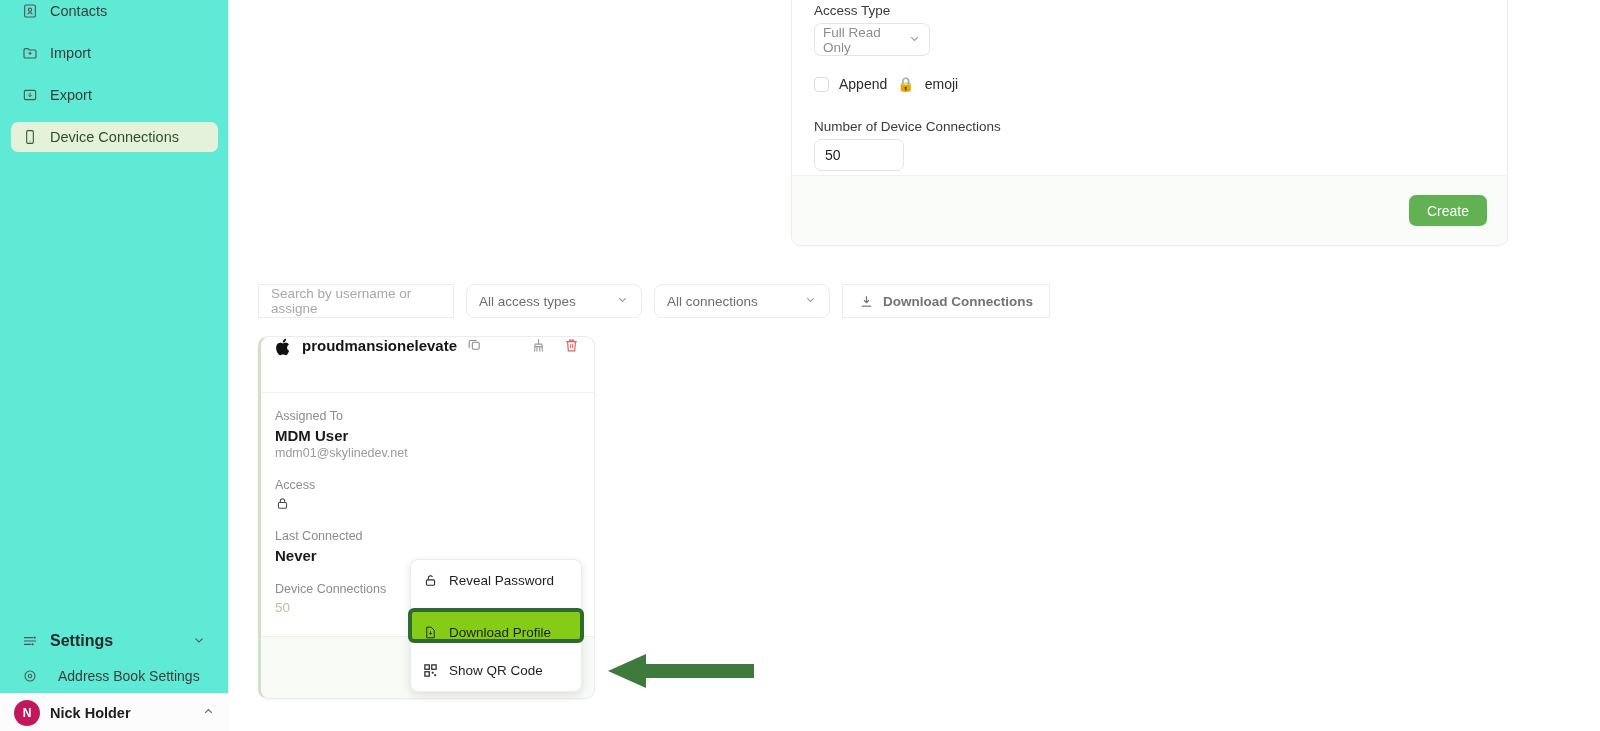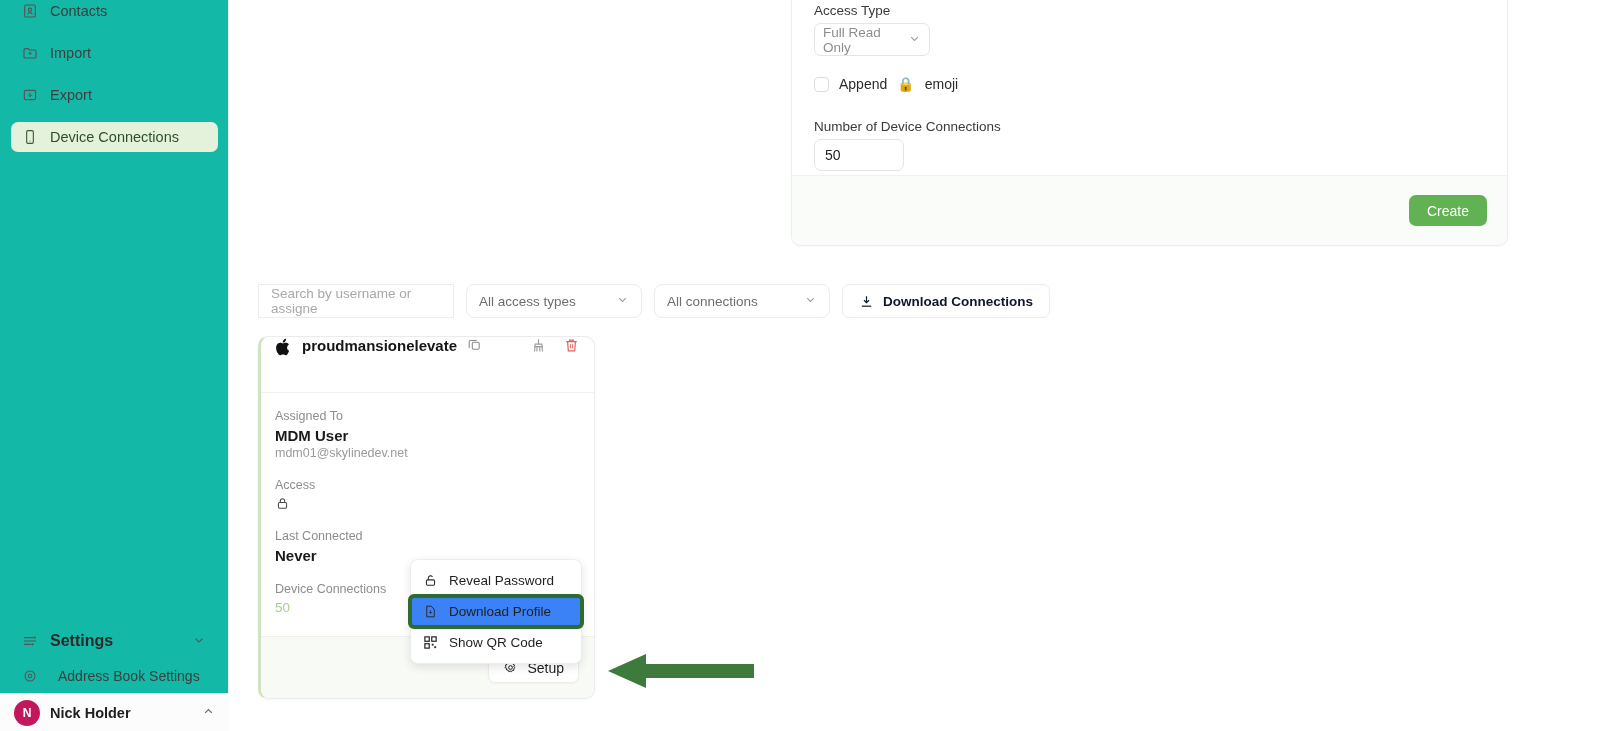--- a/index.html
+++ b/index.html
@@ -10,21 +10,21 @@
     background: #ffffff;
     font-family: "Liberation Sans", sans-serif;
     -webkit-font-smoothing: antialiased;
   }
   .root { position: relative; width: 1600px; height: 731px; background:#fff; }
 
   
   .sidebar {
     position: absolute; left: 0; top: 0;
     width: 229px; height: 731px;
-    background: #14b8a6;
+    background: #5eead4;
     border-right: 1px solid #ececec;
   }
   .nav-list { position: absolute; left: 0; top: 0; width: 229px; }
   .nav-item {
     display: flex; align-items: center; gap: 12px;
     height: 30px; margin: 0 11px 12px 11px;
     padding: 0 10px;
     border-radius: 7px;
     color: #3d3d3d;
     font-size: 14.5px;
@@ -129,23 +129,23 @@
   .f-select {
     width: 176px; height: 34px;
     border:1px solid #ececec; border-radius: 8px; background:#fff;
     display:flex; align-items:center; padding: 0 12px;
     font-size: 13.5px; color:#6d6d6d; cursor:pointer;
   }
   .f-select .sv { flex:1; }
   .f-select .chev { color:#9a9a9a; }
   .btn-dl {
     height: 34px; padding: 0 16px;
-    border:1px solid #ececec; border-radius: 7px; background:#fff;
+    border:1px solid #ececec; border-radius: 0; background:#fff;
     display:flex; align-items:center; gap:9px;
-    font-size: 13.5px; color:#0f172a; font-weight:600; cursor:pointer;
+    font-size: 13.5px; color:#737373; font-weight:600; cursor:pointer;
     font-family:inherit;
   }
 
   
   .card {
     position:absolute; left:258px; top:336px;
     width: 337px; height: 363px;
     background:#fff;
     border:1px solid #ebebeb;
     border-left: 3px solid #cfe3c2;
@@ -198,24 +198,25 @@
   .ctx-item {
     display:flex; align-items:center; gap:11px;
     height: 29px; padding: 0 12px;
     font-size: 13.5px; color:#1f1f1f; cursor:pointer; white-space:nowrap;
   }
   .ctx-item .ci { color:#2b2b2b; display:flex; width:15px; }
   .ctx-item.highlighted {
     outline: 4px solid #2e6b30;
     outline-offset: -1px;
     border-radius: 3px;
-    background:#3b82f6;
+    background:#84cc16;
     position: relative;
     z-index: 2;
-    margin: 2px 0;
+    margin: 16px 0;
+    align-items: flex-end;
   }
 
   
   .arrow-anno { position:absolute; left:606px; top:652px; width:150px; height:38px; z-index:40; }
 </style>
 </head>
 <body>
 
 <div class="root">
 

